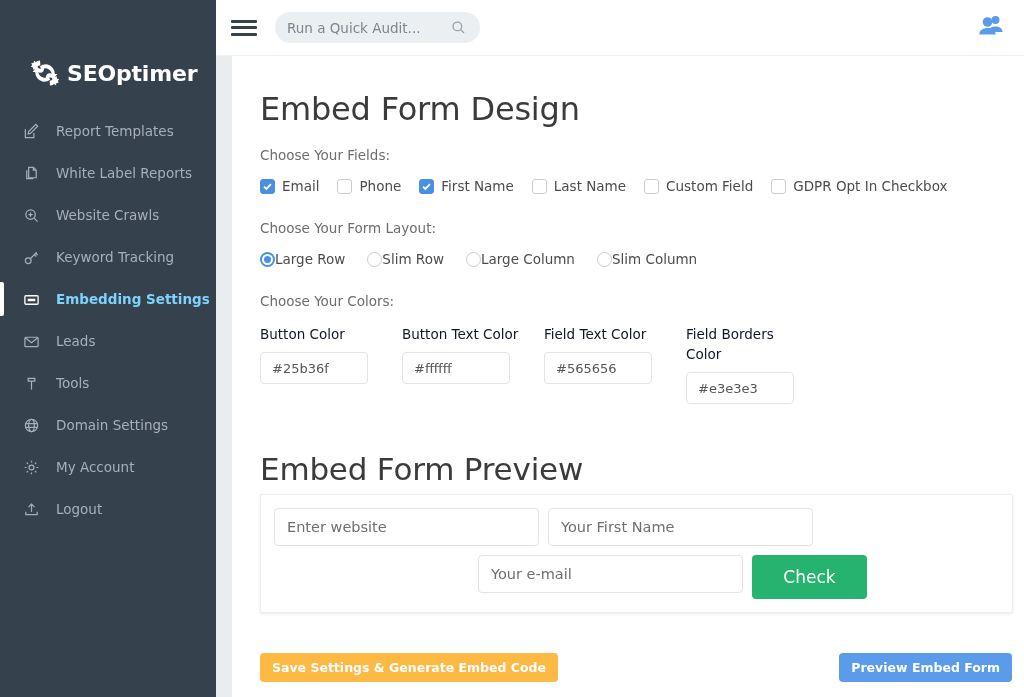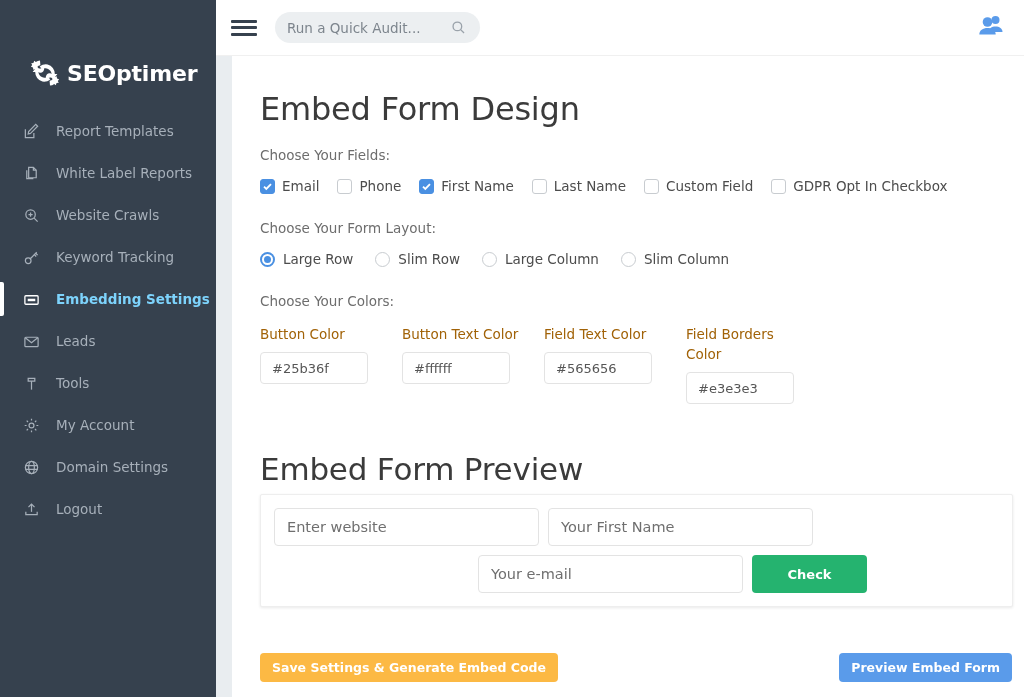--- a/index.html
+++ b/index.html
@@ -92,36 +92,36 @@
     display: flex; align-items: center; justify-content: center;
   }
   .cbx.checked { background: #4a90e2; border-color: #4a90e2; }
   .cbx svg { display: none; }
   .cbx.checked svg { display: block; }
   .cbx-label { font-size: 13.5px; color: #4c4c4c; white-space: nowrap; }
 
   
   .section-gap { margin-top: 26px; }
   .radio-row { display: flex; align-items: center; margin-top: 15px; }
-  .rdo-item { display: flex; align-items: center; gap: 8px; margin-right: 22px; cursor: pointer; }
+  .rdo-item { display: flex; align-items: center; margin-right: 22px; cursor: pointer; }
   .rdo {
     width: 15px; height: 15px; flex: 0 0 15px; border-radius: 50%;
     border: 1px solid #c8ccd0; background: #fff;
     display: flex; align-items: center; justify-content: center;
   }
   .rdo.selected { border: 2px solid #4a90e2; }
   .rdo .dot { display: none; width: 7px; height: 7px; border-radius: 50%; background: #4a90e2; }
   .rdo.selected .dot { display: block; }
   .rdo-label { font-size: 13.5px; color: #4c4c4c; white-space: nowrap; }
 
   
   .colors-row { display: flex; margin-top: 12px; align-items: flex-start; }
   .color-field { width: 125px; margin-right: 17px; }
   .color-field.wrap { width: 105px; }
-  .color-label { font-size: 13.5px; color: #a16207; line-height: 20px; margin-bottom: 8px; }
+  .color-label { font-size: 13.5px; color: #0f172a; line-height: 20px; margin-bottom: 8px; }
   .color-input {
     width: 108px; height: 32px; border: 1px solid #e3e3e3; border-radius: 4px;
     background: #fff; font-family: inherit; font-size: 13px; color: #565656;
     padding: 0 11px; outline: none;
   }
 
   
   h2.preview-title {
     font-size: 31px; font-weight: normal; color: #3b3b3b;
     letter-spacing: -0.2px; margin-top: 47px; margin-bottom: 7px;
@@ -131,23 +131,23 @@
     border-radius: 2px; box-shadow: 0 1px 3px rgba(0,0,0,0.09);
     padding: 13px; display: flex; flex-wrap: wrap; gap: 9px;
   }
   .pv-input {
     width: 265px; height: 38px; border: 1px solid #e3e3e3; border-radius: 4px;
     background: #fff; font-family: inherit; font-size: 14.5px; color: #565656;
     padding: 0 12px; outline: none;
   }
   .pv-input::placeholder { color: #6f6f6f; }
   .pv-check {
-    width: 115px; height: 38px; border: 0; border-radius: 4px;
+    width: 115px; height: 44px; border: 0; border-radius: 4px;
     background: #25b36f; color: #ffffff; font-family: inherit;
-    font-size: 13px; font-weight: bold; cursor: pointer;
+    font-size: 17px; font-weight: normal; cursor: pointer;
   }
   .pv-spacer { width: 195px; height: 1px; }
 
   
   .actions {
     position: absolute; left: 260px; top: 653px;
     width: 752px; display: flex; justify-content: space-between; align-items: center;
   }
   .btn-save {
     height: 29px; padding: 0 12px; border: 0; border-radius: 4px;
@@ -248,36 +248,36 @@
             <path d="M5.5 3.5h7v3h-7z"></path>
               <path d="M9 6.5v9"></path>
           </svg>
         </span>
         <span class="nav-label">Tools</span>
       </div>
 
       <div class="nav-item">
         <span class="ico">
           <svg viewBox="0 0 18 18" width="17" height="17" fill="none" stroke="#a7b0ba" stroke-width="1.3">
-            <circle cx="9" cy="9" r="2.6"></circle>
-            <path d="M9 1.8v2M9 14.2v2M1.8 9h2M14.2 9h2M3.9 3.9l1.4 1.4M12.7 12.7l1.4 1.4M14.1 3.9l-1.4 1.4M5.3 12.7l-1.4 1.4"></path>
-          </svg>
-        </span>
-        <span class="nav-label">My Account</span>
-      </div>
-
-      <div class="nav-item">
-        <span class="ico">
-          <svg viewBox="0 0 18 18" width="17" height="17" fill="none" stroke="#a7b0ba" stroke-width="1.3">
             <circle cx="9" cy="9" r="6.5"></circle>
               <ellipse cx="9" cy="9" rx="3" ry="6.5"></ellipse>
               <path d="M2.7 7h12.6M2.7 11h12.6"></path>
           </svg>
         </span>
         <span class="nav-label">Domain Settings</span>
+      </div>
+
+      <div class="nav-item">
+        <span class="ico">
+          <svg viewBox="0 0 18 18" width="17" height="17" fill="none" stroke="#a7b0ba" stroke-width="1.3">
+            <circle cx="9" cy="9" r="2.6"></circle>
+            <path d="M9 1.8v2M9 14.2v2M1.8 9h2M14.2 9h2M3.9 3.9l1.4 1.4M12.7 12.7l1.4 1.4M14.1 3.9l-1.4 1.4M5.3 12.7l-1.4 1.4"></path>
+          </svg>
+        </span>
+        <span class="nav-label">My Account</span>
       </div>
 
       <div class="nav-item">
         <span class="ico">
           <svg viewBox="0 0 18 18" width="17" height="17" fill="none" stroke="#a7b0ba" stroke-width="1.3">
             <path d="M3 11.5v3h12v-3"></path>
               <path d="M9 11.5V3.5"></path>
               <path d="M5.8 6.5L9 3.3l3.2 3.2"></path>
           </svg>
         </span>

